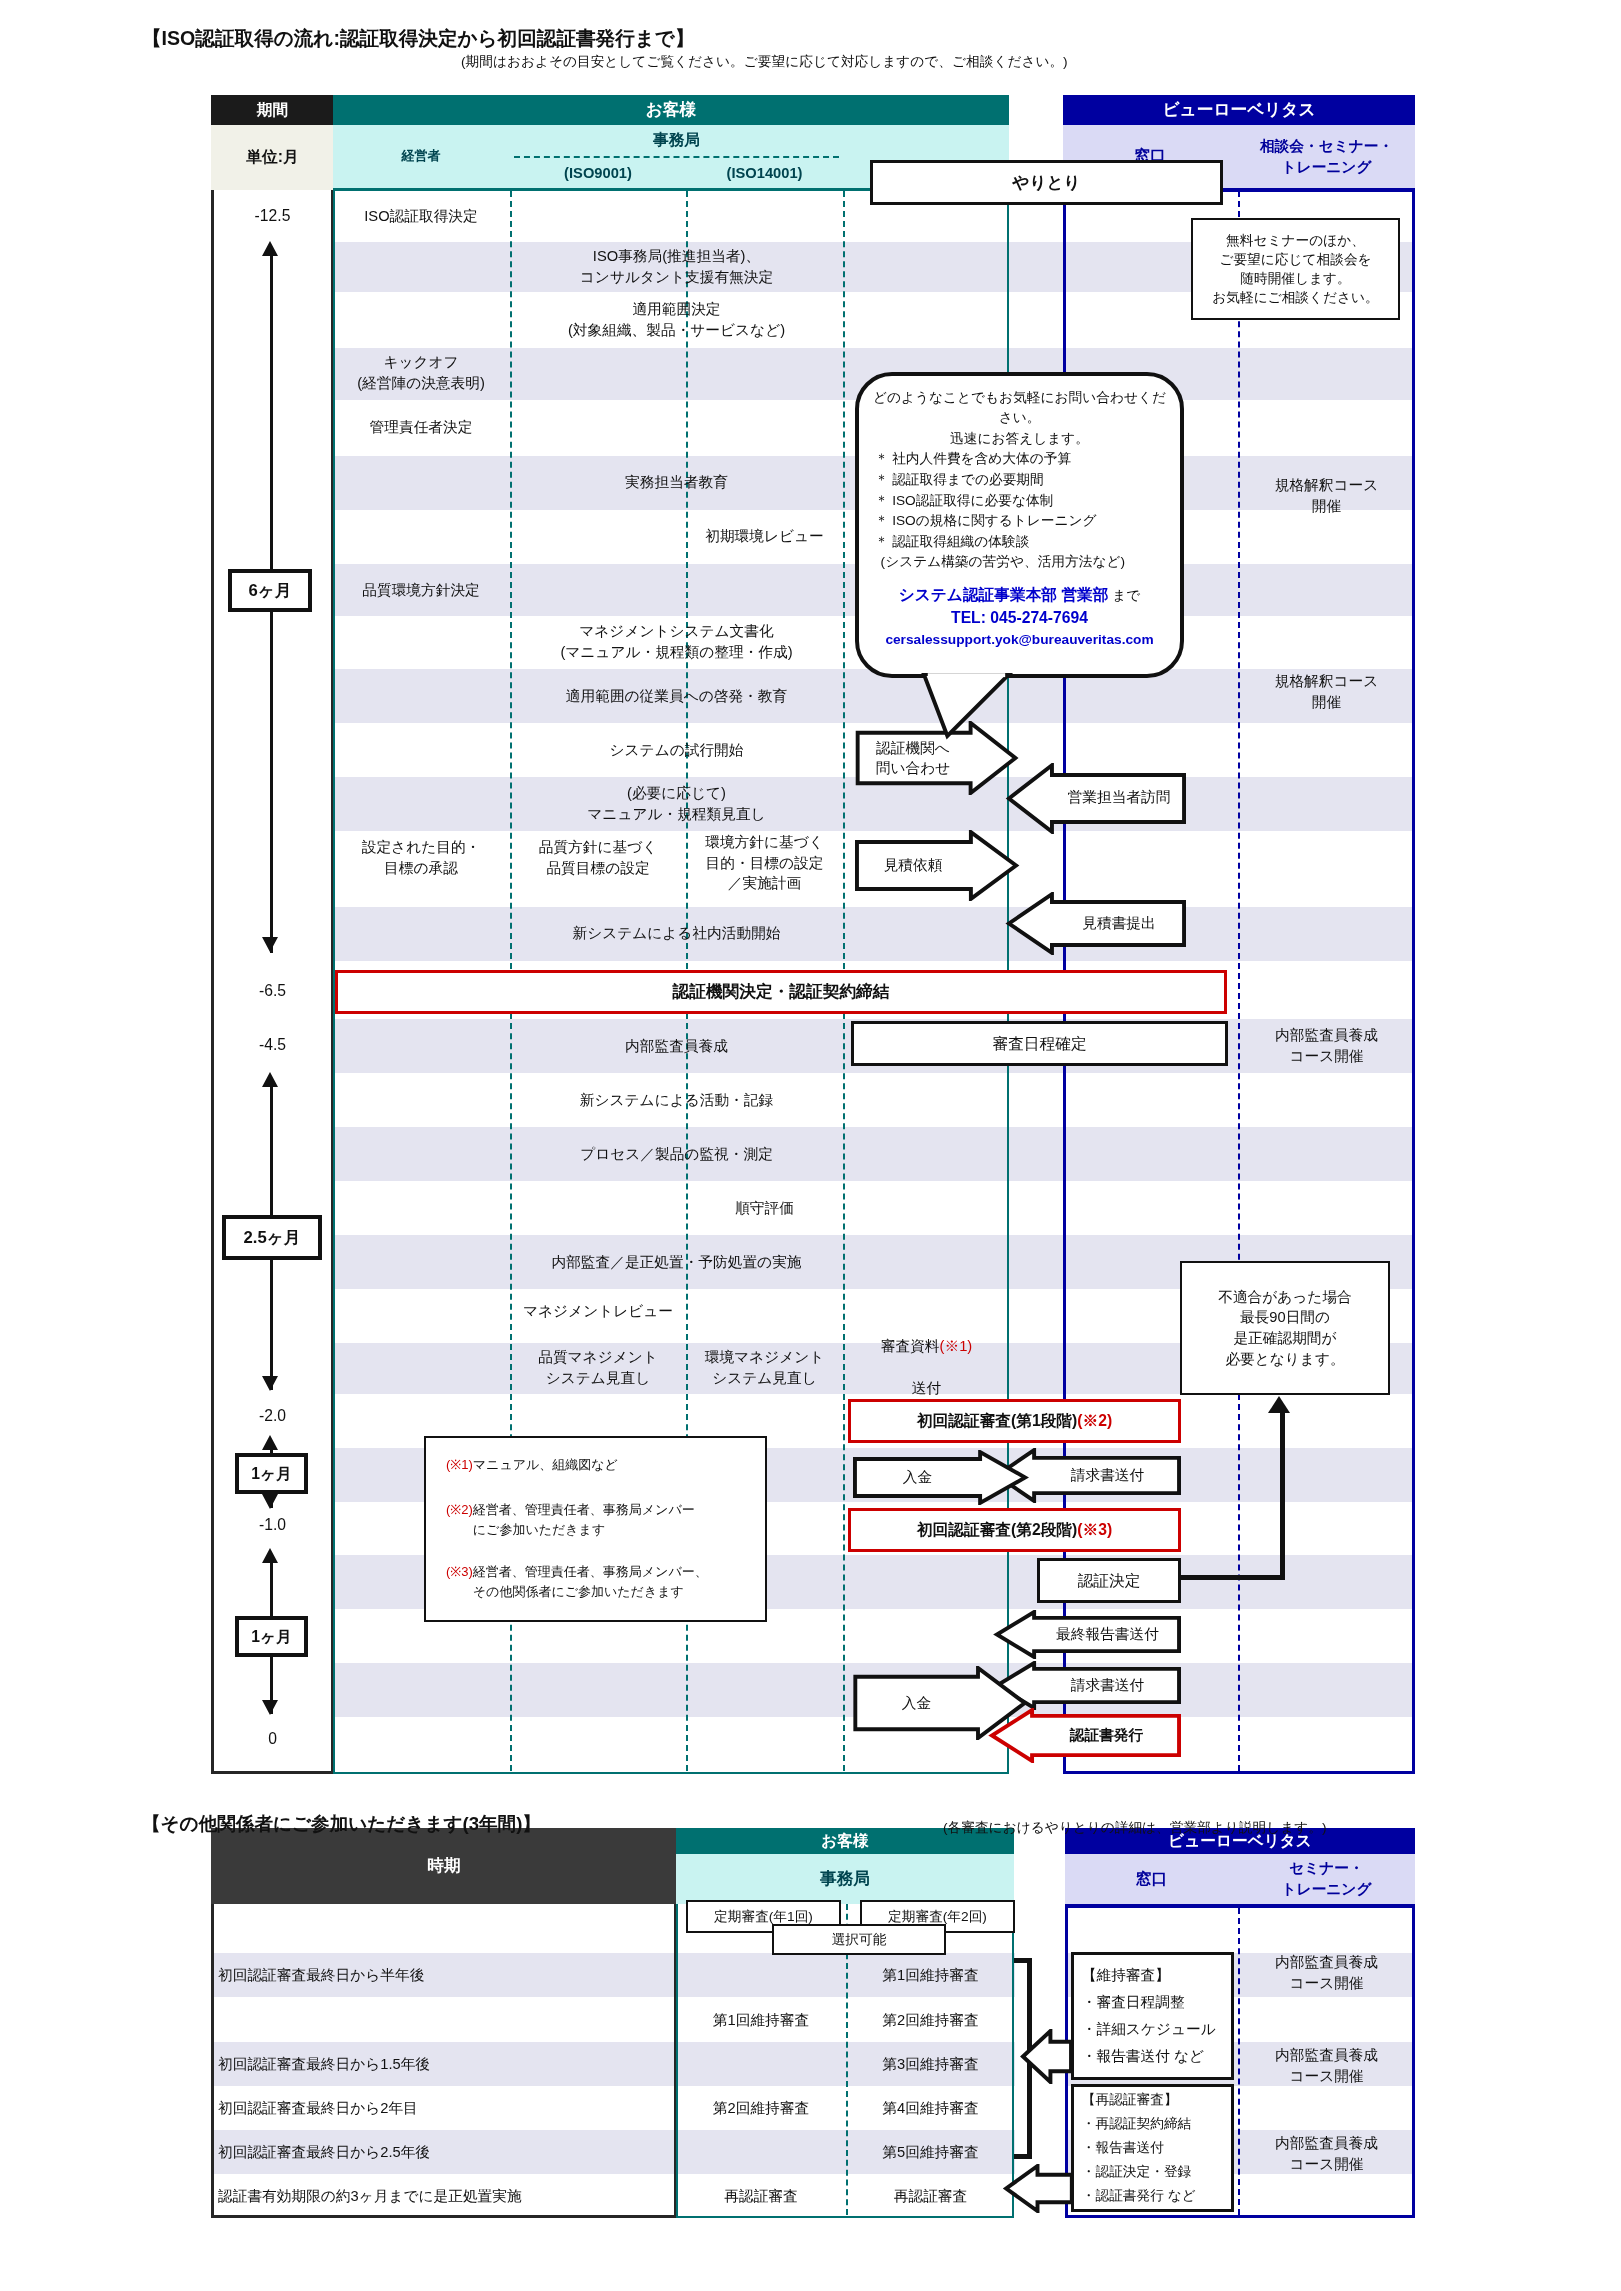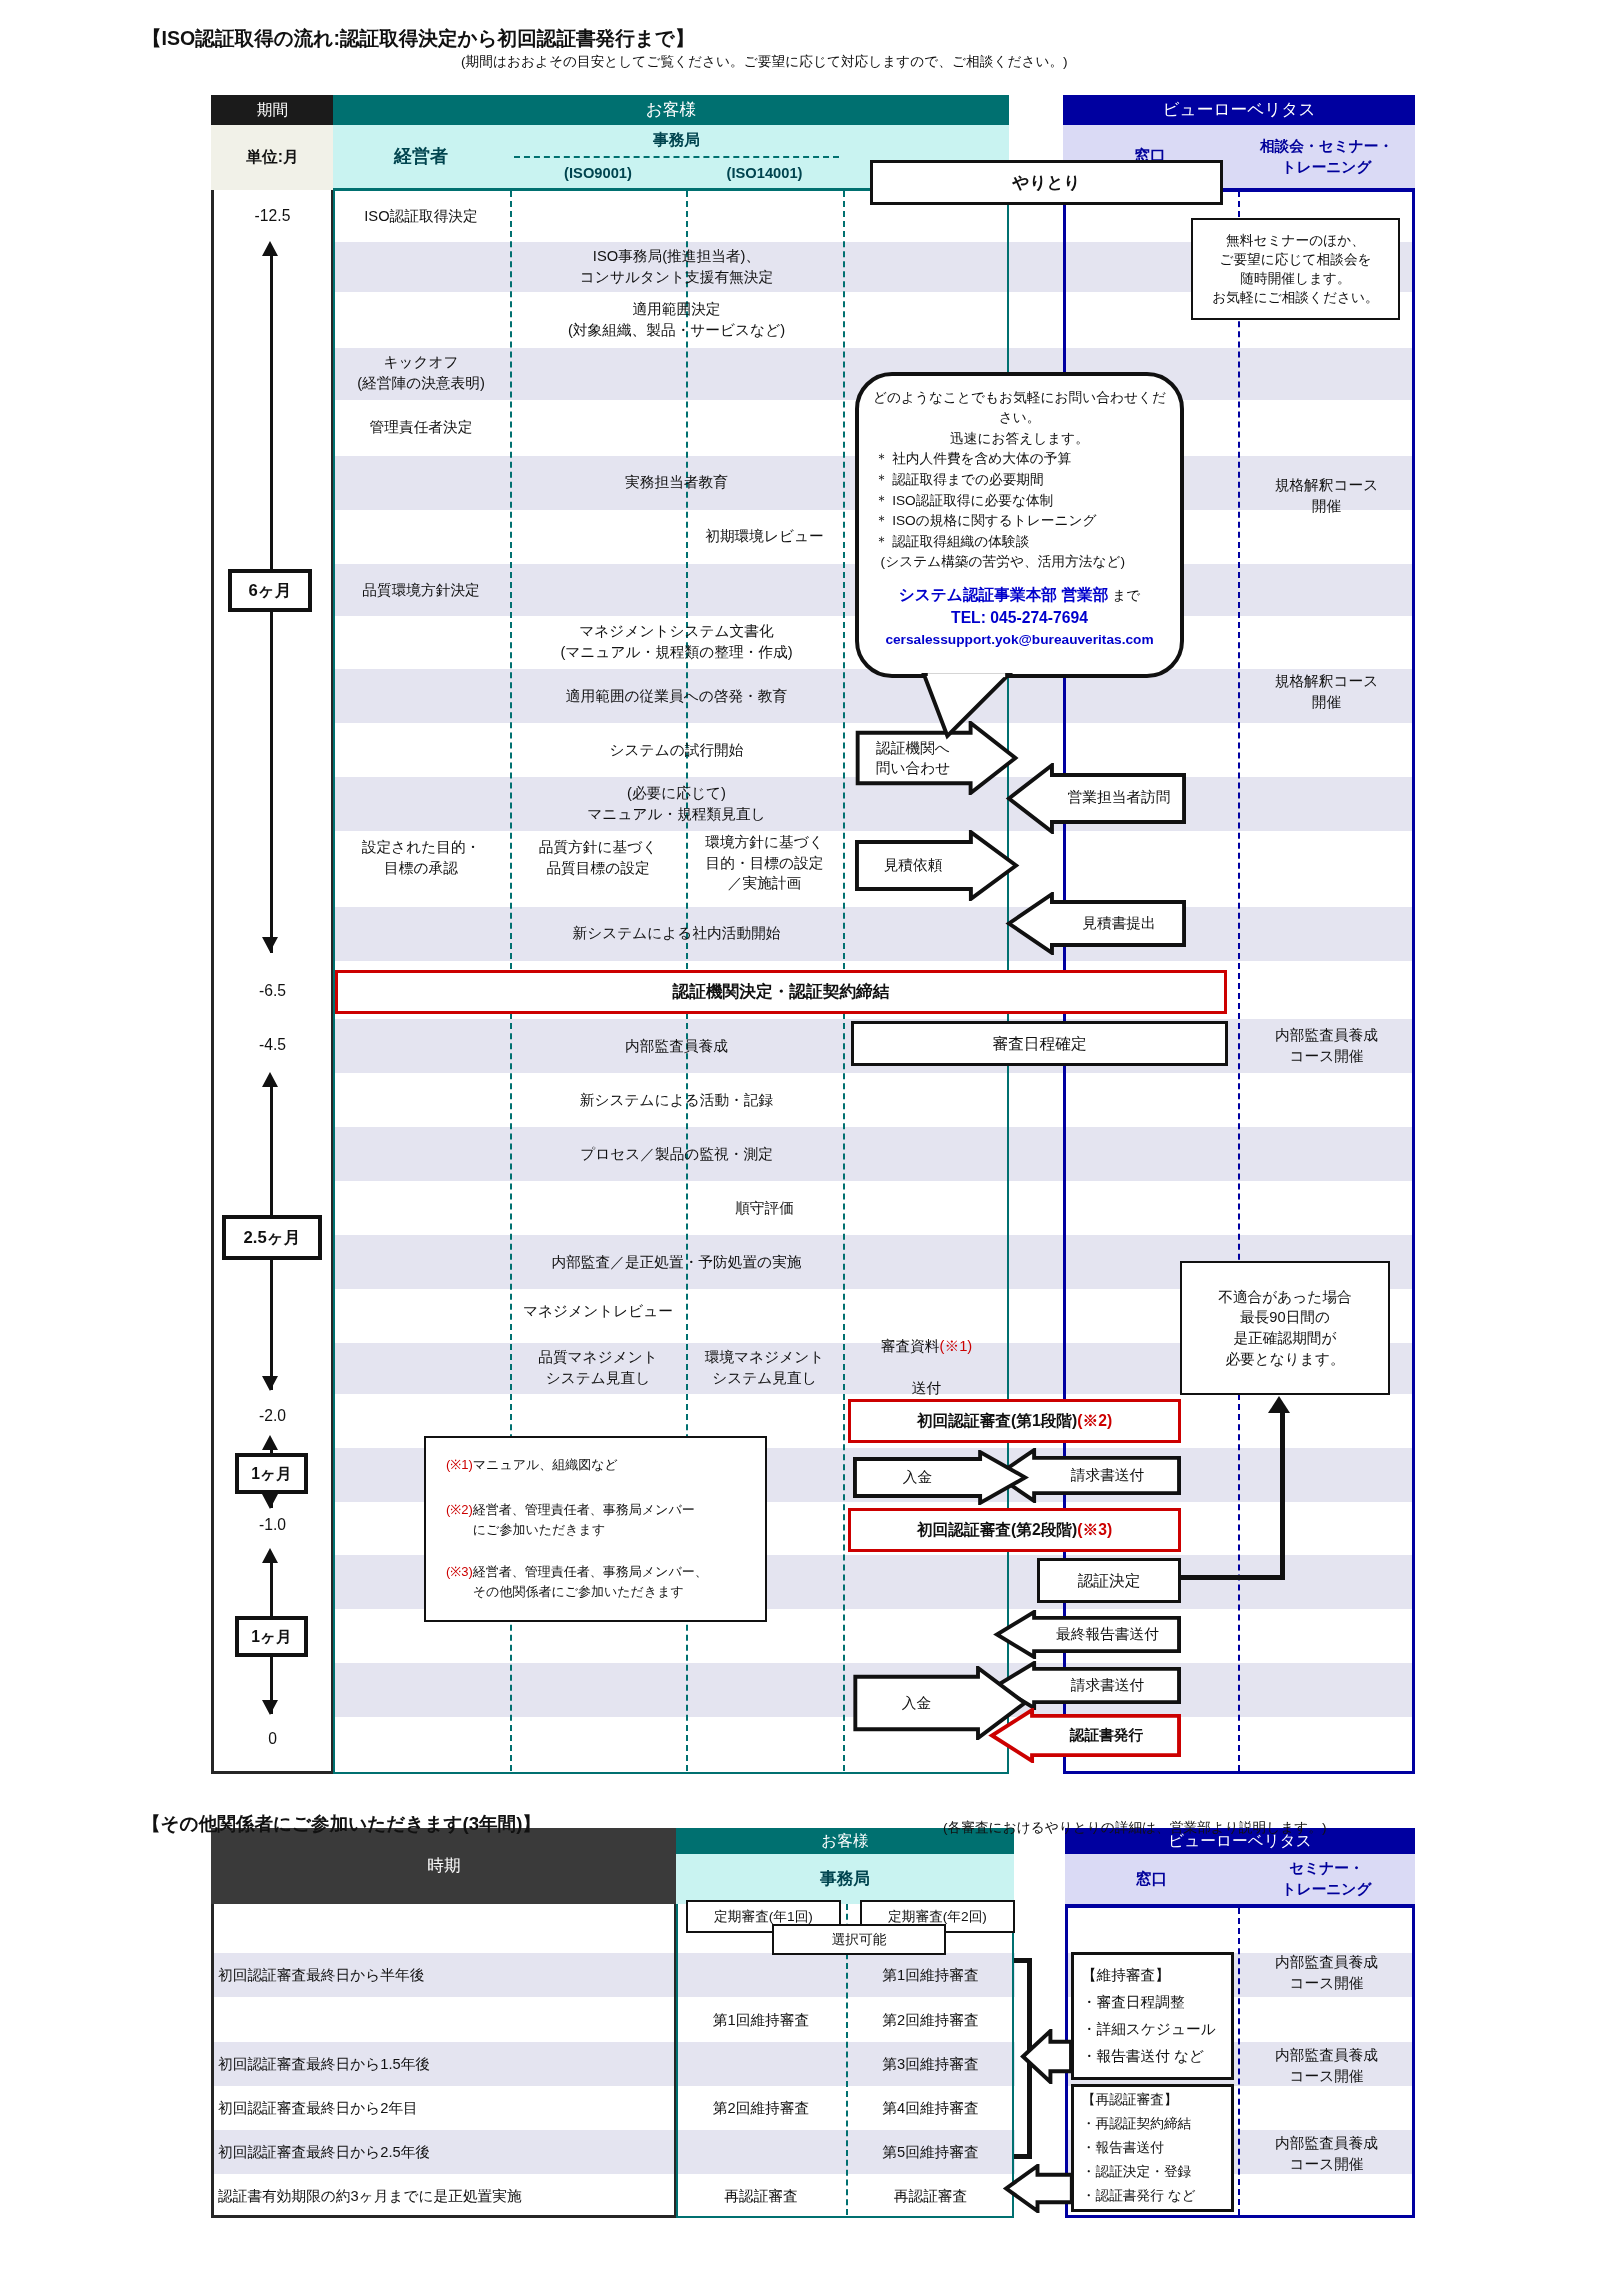--- a/index.html
+++ b/index.html
@@ -28,21 +28,21 @@
   .frame{position:absolute;box-sizing:border-box;background:transparent;z-index:1;}
   
   .tri-up{position:absolute;width:0;height:0;border-left:8.8px solid transparent;
           border-right:8.8px solid transparent;border-bottom:15.7px solid #111;z-index:2;}
   .tri-down{position:absolute;width:0;height:0;border-left:8.8px solid transparent;
           border-right:8.8px solid transparent;border-top:15.7px solid #111;z-index:2;}
   .stripe{position:absolute;background:#e4e4f0;z-index:0;}
   .arrow-svg{position:absolute;z-index:4;}
   .arrow-lbl{position:absolute;z-index:5;display:flex;align-items:center;justify-content:center;
              text-align:center;font-size:14.7px;line-height:1.35;white-space:pre-line;}
-  .hdr-white{color:#fff;font-weight:normal;}
+  .hdr-white{color:#fff;font-weight:bold;}
   .hdr-teal-txt{color:#00444f;font-weight:bold;}
   .hdr-navy-txt{color:#00009b;font-weight:bold;}
   .note-row{position:absolute;z-index:5;font-size:13px;line-height:1.55;}
   .note-row .mk{color:#cc0000;}
   .note-row .tx{display:inline-block;vertical-align:top;white-space:pre-line;}
 </style>
 </head>
 <body>
 
 <div id="stage">
@@ -75,21 +75,21 @@
   <div class="frame" style="left:1063px;top:95px;width:352px;height:1679px;border:3.9px solid #0000a0;"></div>
 
   <div class="abs" style="left:211px;top:95px;width:123px;height:30px;background:#1b1b1b;z-index:2;"></div>
   <div class="lbl hdr-white" style="left:211px;top:95px;width:123px;height:30px;font-size:15.7px;z-index:3;">期間</div>
   <div class="abs" style="left:211px;top:125px;width:123px;height:65px;background:#f1f1e8;z-index:2;"></div>
   <div class="lbl b" style="left:211px;top:125px;width:123px;height:65px;font-size:15.7px;">単位:月</div>
 
   <div class="abs" style="left:333px;top:95px;width:676px;height:30px;background:#007070;z-index:2;"></div>
   <div class="lbl hdr-white" style="left:333px;top:95px;width:676px;height:30px;font-size:16.7px;z-index:3;">お客様</div>
   <div class="abs" style="left:333px;top:125px;width:676px;height:63px;background:#c9f3f1;z-index:2;"></div>
-  <div class="lbl hdr-teal-txt" style="left:333px;top:125px;width:176px;height:63px;font-size:18px;z-index:3;">経営者</div>
+  <div class="lbl hdr-teal-txt" style="left:333px;top:125px;width:176px;height:63px;font-size:13px;z-index:3;">経営者</div>
   <div class="lbl hdr-teal-txt" style="left:510px;top:125px;width:333px;height:31px;font-size:15.7px;z-index:3;">事務局</div>
   <div class="hline" style="left:514px;top:156px;width:325px;border-top:2.9px dashed #007070;z-index:3;"></div>
   <div class="lbl hdr-teal-txt" style="left:510px;top:157px;width:176px;height:33px;font-size:14.7px;z-index:3;">(ISO9001)</div>
   <div class="lbl hdr-teal-txt" style="left:686px;top:157px;width:157px;height:33px;font-size:14.7px;z-index:3;">(ISO14001)</div>
 
   <div class="abs" style="left:1063px;top:95px;width:352px;height:30px;background:#0000a0;z-index:2;"></div>
   <div class="lbl hdr-white" style="left:1063px;top:95px;width:352px;height:30px;font-size:16.7px;z-index:3;">ビューローベリタス</div>
   <div class="abs" style="left:1063px;top:125px;width:352px;height:63px;background:#dadaf5;z-index:2;"></div>
   <div class="lbl hdr-navy-txt" style="left:1063px;top:125px;width:174px;height:63px;font-size:15.7px;z-index:3;">窓口</div>
   <div class="lbl hdr-navy-txt" style="left:1238px;top:125px;width:177px;height:63px;font-size:14.7px;z-index:3;">相談会・セミナー・

